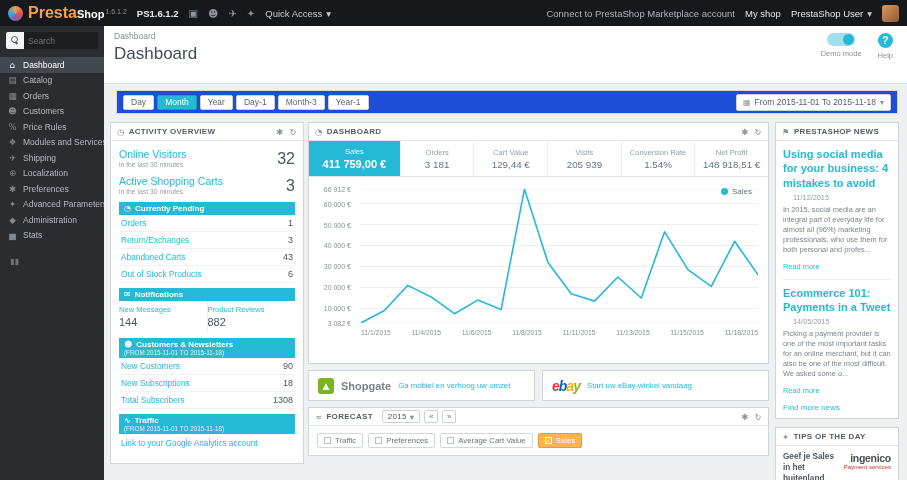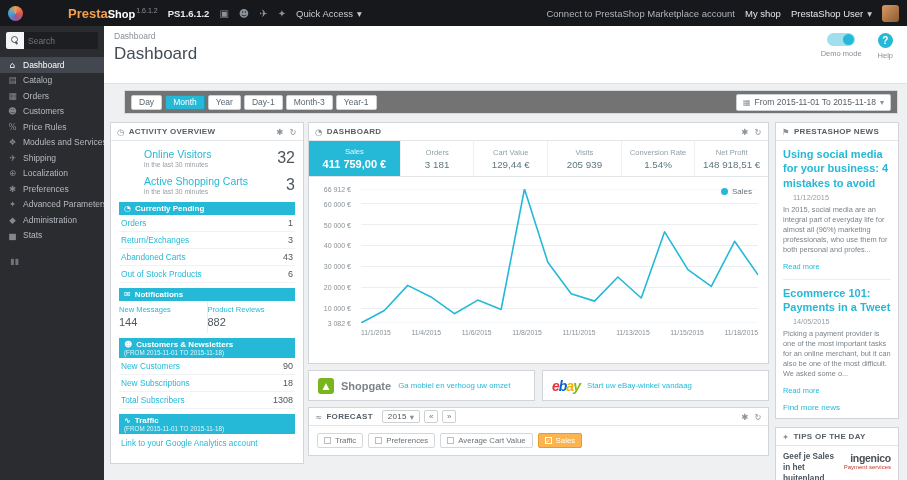--- a/index.html
+++ b/index.html
@@ -7,21 +7,21 @@
   .app { position:relative; width:907px; height:480px; overflow:hidden;
          background:#eef0f2; font-family:"Liberation Sans",sans-serif; color:#555; }
   .ic { font-family:"DejaVu Sans",sans-serif; font-style:normal; }
 
   
   .topbar { position:absolute; top:0; left:0; right:0; height:26px; background:#17181c;
             display:flex; align-items:center; padding:0 8px; gap:10px; font-size:9.5px; color:#9ba1a8; }
   .logo { display:flex; align-items:center; gap:5px; cursor:pointer; }
   .logo-mark { width:15px; height:15px; border-radius:50%;
                background:conic-gradient(#f19b4a,#e0544e,#8a5aa8,#35a8dc,#f19b4a); }
-  .logo-t1 { color:#f5a04a; font-weight:bold; font-size:13px;margin-left:40px; }
+  .logo-t1 { color:#f5a04a; font-weight:bold; font-size:16px; }
   .logo-t2 { color:#fff; font-weight:bold; font-size:11px; }
   .logo-v { color:#8b9096; font-size:7px; vertical-align:super; margin-left:1px; }
   .shopname { color:#e8eaec; font-weight:bold; }
   .tb-ic { color:#8d939a; font-size:10px; cursor:pointer; }
   .quick { display:flex; gap:4px; align-items:center; color:#c7cbd0; cursor:pointer; }
   .tb-spacer { flex:1; }
   .tb-link { color:#aeb4ba; cursor:pointer; white-space:nowrap; }
   .tb-link.strong { color:#e4e6e9; }
   .avatar { width:17px; height:17px; border-radius:3px;
             background:linear-gradient(135deg,#d99a63,#8c5a33); }
@@ -49,21 +49,21 @@
   .breadcrumb { font-size:8.5px; color:#8a9096; }
   .page-title { font-size:17px; font-weight:normal; color:#444c54; margin-top:3px; }
   .head-right { position:absolute; top:7px; right:14px; display:flex; gap:16px; text-align:center; }
   .demo-toggle { width:28px; height:13px; border-radius:7px; background:#9fdfee; position:relative; margin:0 auto; cursor:pointer; }
   .demo-toggle::after { content:""; position:absolute; right:1px; top:1px; width:11px; height:11px; border-radius:50%; background:#25b9d7; }
   .head-right .lbl { display:block; font-size:7.5px; color:#8a9096; margin-top:3px; }
   .help-circle { width:15px; height:15px; border-radius:50%; background:#25b9d7; color:#fff;
                  font-size:10px; font-weight:bold; line-height:15px; margin:0 auto; cursor:pointer; }
   .help-lbl { color:#25b9d7; }
 
-  .toolbar { position:absolute; top:64px; left:20px; right:9px; height:24px; background:#737373;
+  .toolbar { position:absolute; top:64px; left:12px; right:9px; height:24px; background:#1d4ed8;
              border:1px solid #d5d9dd; display:flex; align-items:center; padding:0 6px; gap:3px; }
   .tb-btn { height:15px; line-height:13px; padding:0 7px; font-size:8.5px; color:#5b6770;
             background:#fff; border:1px solid #ccd1d6; border-radius:2px; cursor:pointer; }
   .tb-btn.active { background:#25b9d7; border-color:#1d9ab5; color:#fff; }
   .datepick { margin-left:auto; display:flex; align-items:center; gap:4px; height:17px; padding:0 6px;
               border:1px solid #ccd1d6; border-radius:2px; background:#fff; font-size:8.5px; color:#55606a; cursor:pointer; }
   .datepick .ic { color:#8a9096; font-size:8px; }
 
   
   .panel { background:#fff; border:1px solid #d1d5d9; }
@@ -72,21 +72,21 @@
   .panel-h .ic { color:#8b9197; font-size:8.5px; font-weight:normal; }
   .panel-tools { margin-left:auto; display:flex; gap:6px; color:#9aa0a6; font-weight:normal; }
   .panel-tools span { cursor:pointer; }
 
   .col-left  { position:absolute; top:96px; left:6px;  width:194px; }
   .col-mid   { position:absolute; top:96px; left:204px; width:461px; }
   .col-right { position:absolute; top:96px; left:671px; width:124px; }
 
   
   .act-body { padding:7px 8px 10px 8px; }
-  .metric { display:flex; align-items:center; margin-bottom:7px;margin-left:25px; }
+  .metric { display:flex; align-items:flex-end; margin-bottom:7px; }
   .metric .m-l { flex:1; }
   .metric .m-name { color:#25b9d7; font-size:10.5px; }
   .metric .m-sub { color:#9aa0a6; font-size:6.8px; margin-top:1px; }
   .metric .m-val { font-size:16px; font-weight:300; color:#4c565e; }
   .sect-bar { background:#25b9d7; color:#fff; padding:2px 5px; margin-top:5px; }
   .sect-bar .t { font-size:8px; font-weight:bold; display:flex; align-items:center; gap:4px; }
   .sect-bar .st { font-size:6.3px; color:#dff5fa; }
   .arow { display:flex; align-items:center; padding:3px 2px; border-bottom:1px solid #f0f2f3; }
   .arow a { color:#25b9d7; font-size:8.3px; text-decoration:none; flex:1; cursor:pointer; }
   .arow .v { font-size:9px; color:#4c565e; }

